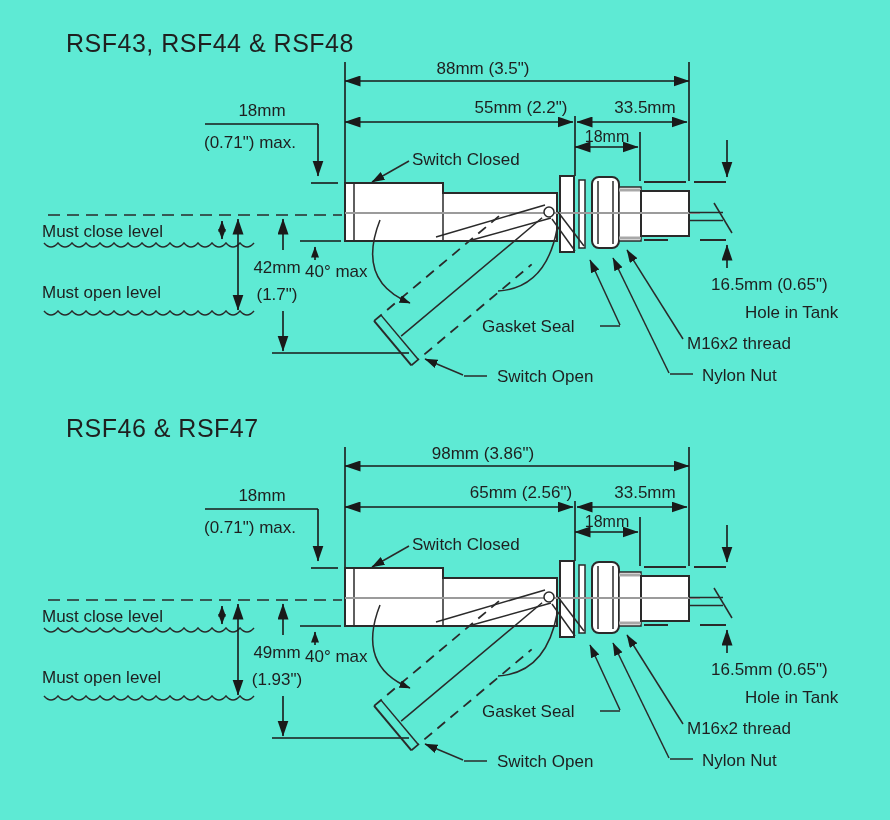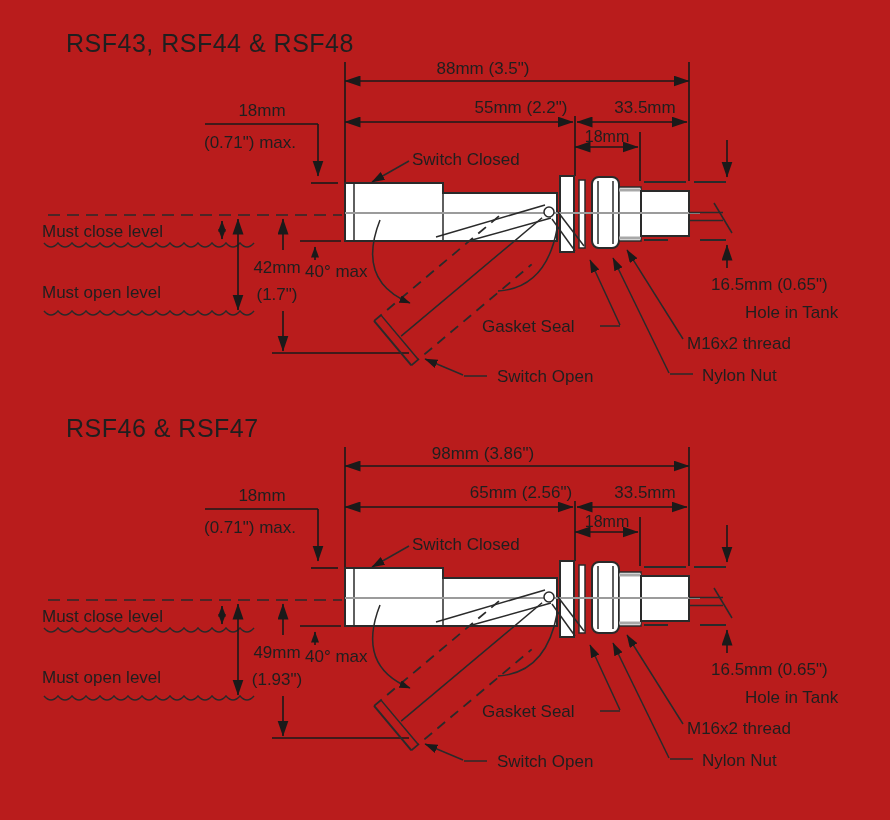--- a/index.html
+++ b/index.html
@@ -1,16 +1,16 @@
 <!DOCTYPE html>
 <html><head>
 <meta charset="utf-8">
 <style>
   html,body{margin:0;padding:0;background:#ffffff;}
-  .page{width:890px;height:820px;background:#b91c1c;font-family:"Liberation Sans",sans-serif;overflow:hidden;}
+  .page{width:890px;height:820px;background:#5eead4;font-family:"Liberation Sans",sans-serif;overflow:hidden;}
   svg{display:block;}
   text{fill:#1f1f1f;font-family:"Liberation Sans",sans-serif;}
   .title{font-size:25px;letter-spacing:.5px;}
   .lbl{font-size:17px;}
   .dim{font-size:17px;}
   .dims{font-size:16px;}
   .ln{stroke:#2a2a2a;stroke-width:2;fill:none;}
   .thin{stroke:#2a2a2a;stroke-width:1.5;fill:none;}
   .dimln{stroke:#1a1a1a;stroke-width:1.6;fill:none;}
   .dash{stroke:#2a2a2a;stroke-width:1.7;fill:none;stroke-dasharray:12 7;}

